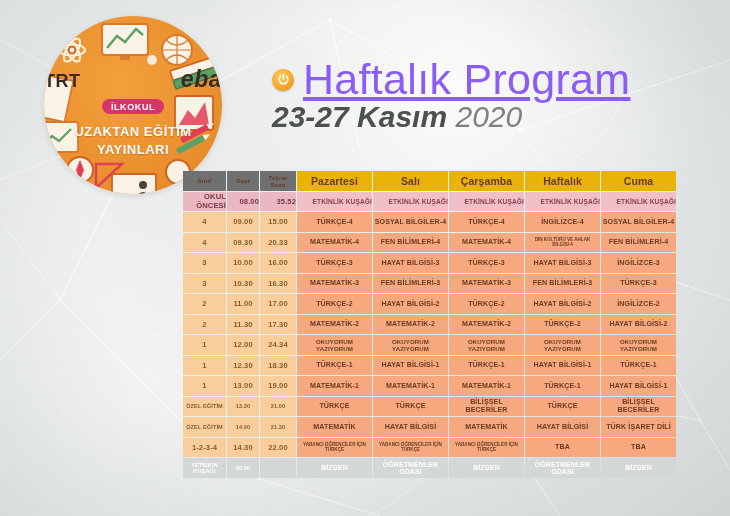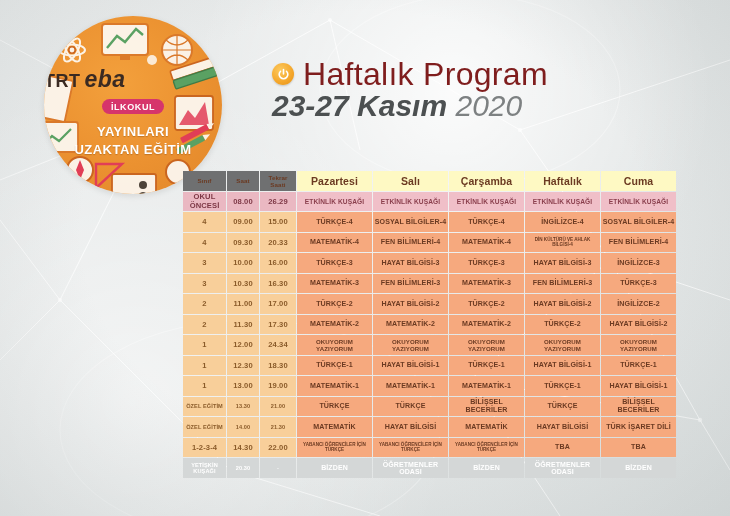--- a/index.html
+++ b/index.html
@@ -30,21 +30,21 @@
     background:radial-gradient(circle at 42% 38%, #f3a03c 0%, #eb9130 55%, #e0862a 100%);
     overflow:hidden;
     box-shadow:0 2px 6px rgba(0,0,0,.10);
   }
   .logo .deco{position:absolute;opacity:.95;}
   .logo-inner{
     position:absolute;left:0;right:0;top:52px;text-align:center;
   }
   .trt-row{
     font-size:18px;font-weight:bold;color:#3a2a22;letter-spacing:.5px;line-height:1;
-    display:flex;align-items:baseline;justify-content:flex-start;gap:4px;
+    display:flex;align-items:baseline;justify-content:space-between;gap:4px;
   }
   .trt-row .eba{font-style:italic;font-weight:bold;font-size:23px;color:#3a2a22;}
   .ilkokul{
     display:inline-block;margin-top:8px;
     background:#d6356b;color:#fff;font-size:9px;font-weight:bold;
     letter-spacing:.6px;padding:2.5px 9px;border-radius:9px;
   }
   .uzaktan{
     margin-top:9px;color:#fff;font-weight:bold;font-size:13px;letter-spacing:.5px;
     line-height:1.35;text-shadow:0 1px 1px rgba(140,80,20,.45);
@@ -53,21 +53,21 @@
   
   .title-block{position:absolute;left:272px;top:58px;}
   .title-line1{display:flex;align-items:center;gap:9px;}
   .power-icon{
     width:22px;height:22px;border-radius:50%;
     background:radial-gradient(circle at 38% 32%,#fcc95e 0%,#f4a62a 60%,#e08f18 100%);
     display:flex;align-items:center;justify-content:center;
     box-shadow:0 1px 2px rgba(0,0,0,.18);
   }
   .title-main{
-    font-size:32px;color:#7f1d1d;letter-spacing:.3px;line-height:1;font-weight:normal;
+    font-size:43px;color:#8b5cf6;letter-spacing:.3px;line-height:1;font-weight:normal;text-decoration:underline;
   }
   .title-line2{margin-top:1px;font-size:30px;color:#55595a;line-height:1;font-style:italic;}
   .title-line2 .strong{font-weight:bold;color:#4c5051;}
   .title-line2 .light{font-weight:normal;color:#7d8182;}
 
   
   .schedule{
     position:absolute;left:182px;top:170px;width:486px;
     border-collapse:separate;border-spacing:1px;
     table-layout:fixed;
@@ -80,23 +80,23 @@
   
   col.c-sinif{width:43px;}
   col.c-saat{width:32px;}
   col.c-tekrar{width:36px;}
   col.c-day{width:75px;}
 
   thead th{
     color:#ffffff;font-weight:bold;height:36px;font-size:9px;letter-spacing:.2px;
   }
   th.h-gray{background:#6f7071;}
-  th.h-day{background:#fef9c3;font-size:10.5px;}
-
-  tr.r-pink td{background:#f0bfc8;color:#8a3f4d;}
+  th.h-day{background:#eab308;font-size:10.5px;}
+
+  tr.r-pink td{background:#f0bfc8;color:#8a3f4d;text-align:right;}
   tr.r-pink td.meta{background:#eab8c2;color:#7d3745;}
 
   tr.r-orange td{background:#f6a97e;}
   tr.r-orange td.meta{background:#f8cf9a;color:#8a5b2a;}
 
   tr.r-gray td{background:#d4d7d7;color:#ffffff;}
   tr.r-gray td.meta{background:#d4d7d7;color:#ffffff;}
 
   td.meta{font-size:7.6px;font-weight:bold;}
   td.meta.small{font-size:5.6px;}
@@ -209,22 +209,22 @@
     </g>
   </svg>
 
   <div class="logo-inner">
     <div class="trt-row">
       <span>TRT</span>
       <span class="eba">eba</span>
     </div>
     <div class="ilkokul">İLKOKUL</div>
     <div class="uzaktan">
+      <div>UZAKTAN EĞİTİM</div>
       <div>YAYINLARI</div>
-      <div>UZAKTAN EĞİTİM</div>
     </div>
   </div>
 </div>
 
 <div class="title-block">
   <div class="title-line1">
     <span class="power-icon">
       <svg width="13" height="13" viewBox="0 0 24 24" aria-hidden="true">
         <path d="M12 3 v8" stroke="#ffffff" stroke-width="3" stroke-linecap="round" fill="none"></path>
         <path d="M6.5 6 a8 8 0 1 0 11 0" stroke="#ffffff" stroke-width="3" stroke-linecap="round" fill="none"></path>
@@ -258,21 +258,21 @@
       <th class="h-day">Salı</th>
       <th class="h-day">Çarşamba</th>
       <th class="h-day">Haftalık</th>
       <th class="h-day">Cuma</th>
     </tr>
   </thead>
   <tbody id="schedule-body">
       <tr class="r-pink">
         <td class="meta">OKUL ÖNCESİ</td>
         <td class="meta">08.00</td>
-        <td class="meta">26.29</td>
+        <td class="meta">35.52</td>
         <td class="day kusak">ETKİNLİK KUŞAĞI</td>
         <td class="day kusak">ETKİNLİK KUŞAĞI</td>
         <td class="day kusak">ETKİNLİK KUŞAĞI</td>
         <td class="day kusak">ETKİNLİK KUŞAĞI</td>
         <td class="day kusak">ETKİNLİK KUŞAĞI</td>
       </tr>
       <tr class="r-orange">
         <td class="meta">4</td>
         <td class="meta">09.00</td>
         <td class="meta">15.00</td>

